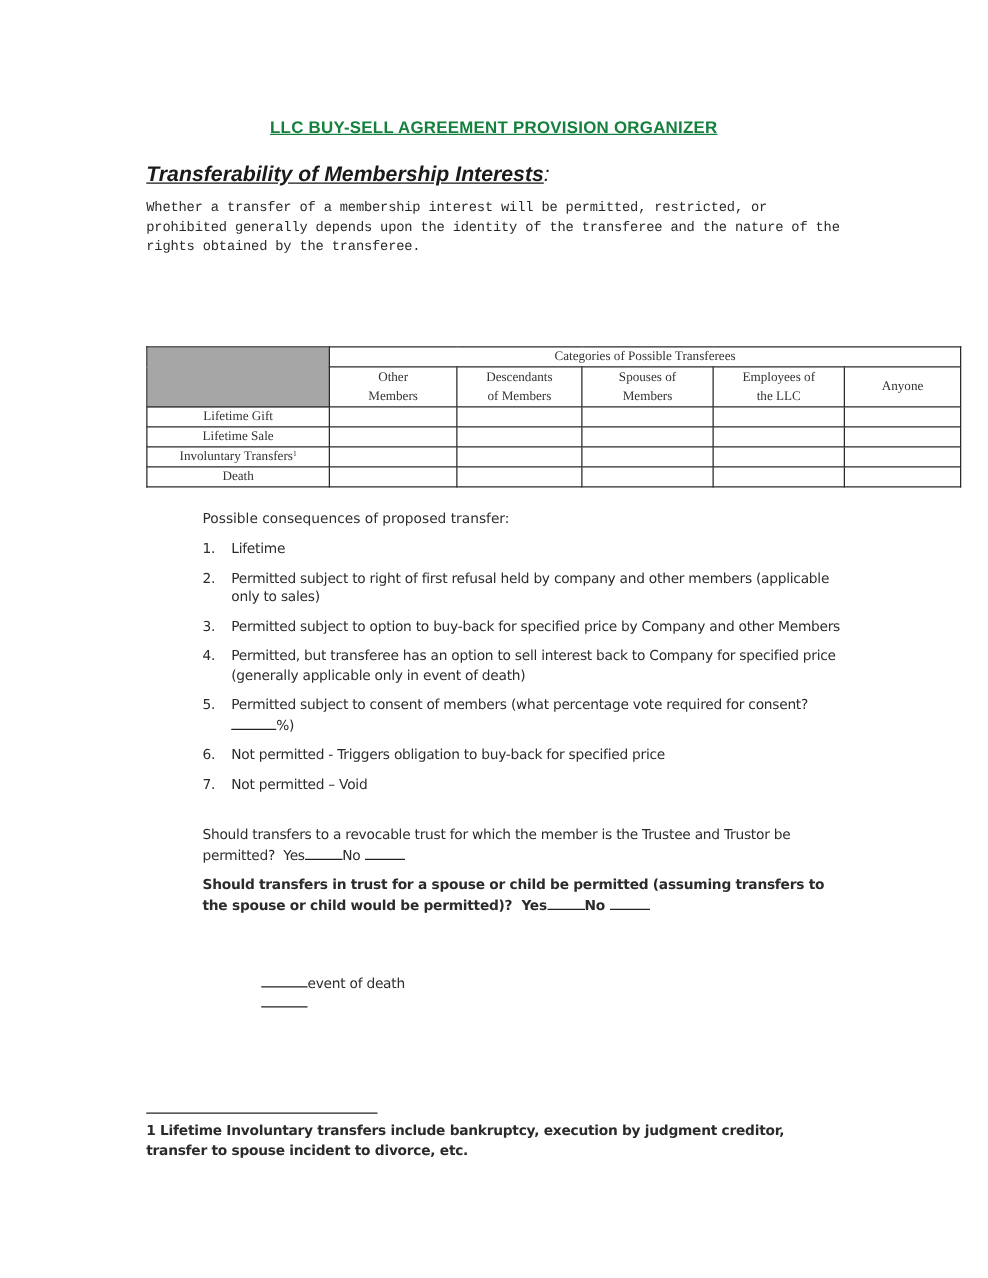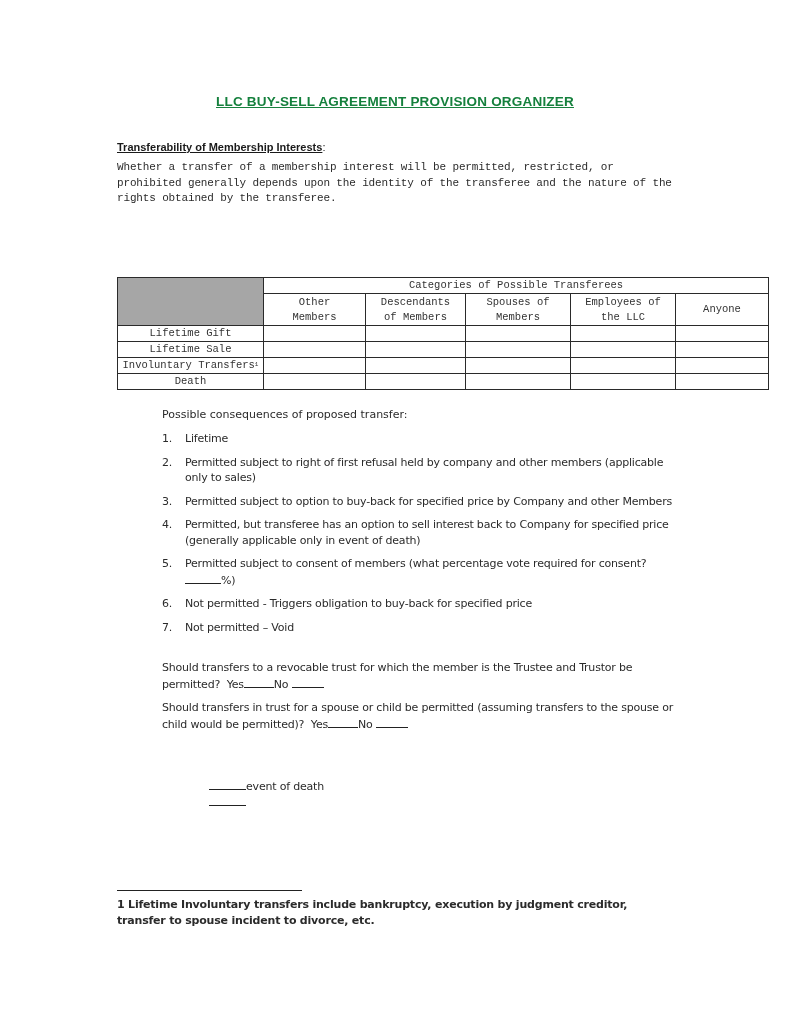--- a/index.html
+++ b/index.html
@@ -5,29 +5,29 @@
   html, body { margin: 0; padding: 0; background: #ffffff; }
   body { width: 790px; height: 1022px; position: relative; overflow: hidden;
          font-family: "DejaVu Sans", sans-serif; color: #2b2b2b; }
   .page { position: absolute; left: 0; top: 0; width: 790px; height: 1022px; }
 
   .title { position: absolute; left: 0; width: 790px; top: 94px; text-align: center;
            font-family: "Liberation Sans", sans-serif; font-weight: bold; font-size: 13.5px;
            letter-spacing: 0.2px; color: #15803d; }
   .title span { text-decoration: underline; }
 
-  .section-heading { position: absolute; left: 117px; top: 141px; font-size: 11px;
-                     font-family: "Liberation Sans", sans-serif; color: #1a1a1a; }
+  .section-heading { position: absolute; left: 117px; top: 130px; font-size: 17px;
+                     font-family: "Liberation Sans", sans-serif; color: #1a1a1a; font-style: italic; }
   .section-heading b { text-decoration: underline; }
 
   .para { position: absolute; left: 117px; width: 560px; font-size: 11px; line-height: 15.5px;
           font-family: Liberation Mono, monospace; letter-spacing: -0.15px; }
 
   table.grid { position: absolute; left: 117px; top: 277px; width: 651px; border-collapse: collapse;
-               font-size: 10.5px; font-family: Liberation Mono, monospace; color: #333; table-layout: fixed; padding-left: 33px; }
+               font-size: 10.5px; font-family: Liberation Serif, serif; color: #333; table-layout: fixed; padding-left: 33px; }
   table.grid td { border: 1.3px solid #2a2a2a; text-align: center; padding: 0; line-height: 15px; }
   table.grid td.corner { background: #a6a6a6; }
   table.grid tr.cat td { height: 15px; }
   table.grid tr.head td { height: 31px; line-height: 15px; }
   table.grid tr.row td { height: 15px; }
   table.grid sup { font-size: 6px; vertical-align: top; position: relative; top: -1px; }
 
   .list-intro { position: absolute; left: 162px; top: 408px; font-size: 11px; }
   .list { position: absolute; left: 162px; top: 431px; width: 520px; margin: 0; padding: 0; list-style: none; }
   .list li { position: relative; padding-left: 23px; font-size: 11px; line-height: 15.5px; margin-bottom: 8px; letter-spacing: -0.2px; }
@@ -120,21 +120,21 @@
     <li><span class="num">4.</span><span>Permitted, but transferee has an option to sell interest back to Company for specified price (generally applicable only in event of death)</span></li>
     <li><span class="num">5.</span><span>Permitted subject to consent of members (what percentage vote required for consent?</span><span class="blank" style="width:36px;"></span><span>%)</span></li>
     <li><span class="num">6.</span><span>Not permitted - Triggers obligation to buy-back for specified price</span></li>
     <li><span class="num">7.</span><span>Not permitted – Void</span></li>
   </ol>
 
   <div class="q" style="top:660px;">
     <span>Should transfers to a revocable trust for which the member is the Trustee and Trustor be permitted?</span>&nbsp; <span>Yes</span><span class="blank" style="width:30px;"></span><span>No</span> <span class="blank" style="width:32px;"></span>
   </div>
 
-  <div class="q" style="top:700px;">
+  <div class="q" style="top:700px;font-weight:bold;">
     <span>Should transfers in trust for a spouse or child be permitted (assuming transfers to the spouse or child would be permitted)?</span>&nbsp; <span>Yes</span><span class="blank" style="width:30px;"></span><span>No</span> <span class="blank" style="width:32px;"></span>
   </div>
 
 
   <div class="choice" style="top:778px;">
     <span class="blank" style="width:37px;"></span><span>event of death</span>
   </div>
   <div class="choice" style="top:794px;">
     <span class="blank" style="width:37px;"></span>
   </div>

